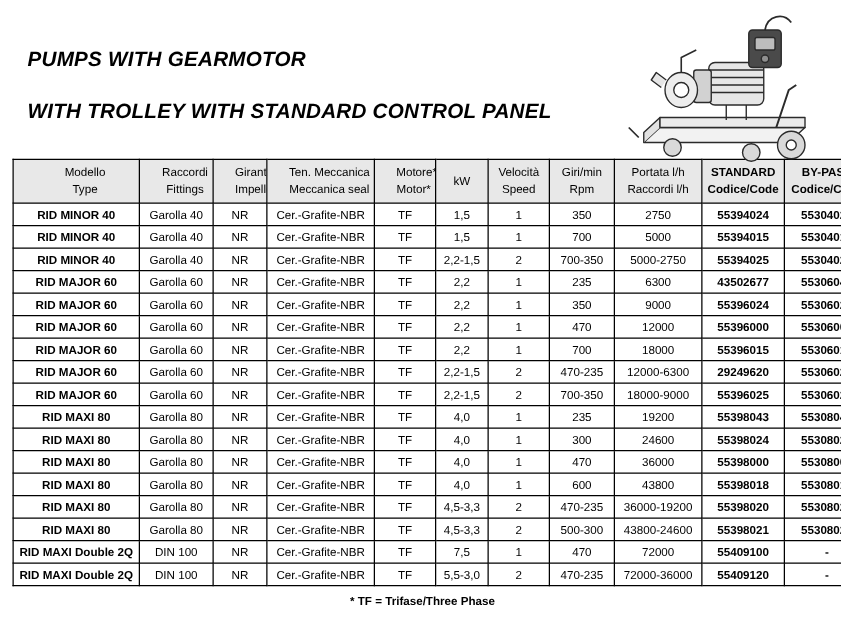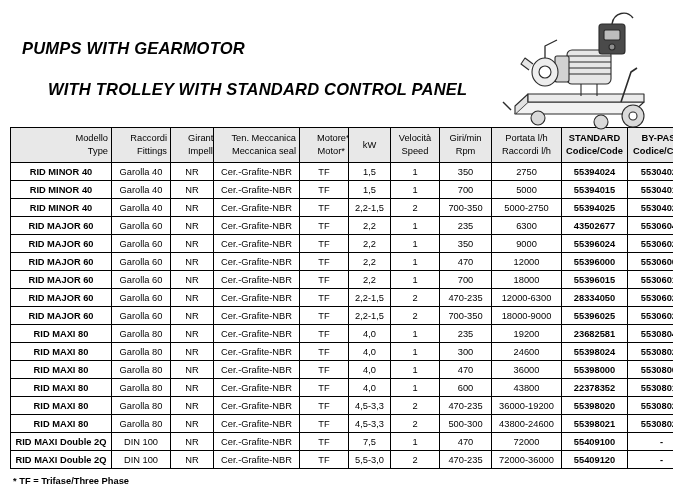--- a/index.html
+++ b/index.html
@@ -32,21 +32,20 @@
     letter-spacing: 0.2px;
     line-height: 1;
   }
   .heading .line2 {
     font-size: 16.5px;
     font-weight: bold;
     font-style: italic;
     letter-spacing: 0.2px;
     line-height: 1;
     margin-top: 24px;
-    margin-left: 26px;
   }
   .illus {
     position: absolute;
     top: 6px;
     right: 12px;
     width: 180px;
     height: 130px;
   }
   table.specs {
     margin-top: 30px;
@@ -65,21 +64,21 @@
     overflow: hidden;
   }
   table.specs thead th {
     background: #e8e8e8;
     height: 34px;
     font-weight: normal;
     font-size: 9.3px;
     line-height: 1.35;
   }
   thead th.hl {
-    text-align: right;
+    text-align: center;
     padding-left: 17px;
   }
   thead th .t1 { display: block; }
   thead th .t2 { display: block; }
   th.bold-head .t1, th.bold-head .t2 { font-weight: bold; }
   td.model {
     text-align: left;
     padding-left: 5px;
     font-weight: bold;
     margin-top: 12px;
@@ -88,20 +87,21 @@
     font-weight: normal;
   }
   td.code {
     font-weight: bold;
   }
   .footnote {
     margin-top: 7px;
     margin-left: 3px;
     font-size: 9.3px;
     font-weight: bold;
+    text-align: center;
   }
   
   col.c-model { width: 101px; }
   col.c-fit   { width: 59px; }
   col.c-imp   { width: 43px; }
   col.c-seal  { width: 86px; }
   col.c-mot   { width: 49px; }
   col.c-kw    { width: 42px; }
   col.c-spd   { width: 49px; }
   col.c-rpm   { width: 52px; }
@@ -314,21 +314,21 @@
         <tr>
           <td class="model">RID MAJOR 60</td>
           <td class="fit">Garolla 60</td>
           <td class="imp">NR</td>
           <td class="seal">Cer.-Grafite-NBR</td>
           <td class="mot">TF</td>
           <td class="kw">2,2-1,5</td>
           <td class="spd">2</td>
           <td class="rpm">470-235</td>
           <td class="cap">12000-6300</td>
-          <td class="code">28334050</td>
+          <td class="code">29249620</td>
           <td class="code">55306020</td>
         </tr>
         <tr>
           <td class="model">RID MAJOR 60</td>
           <td class="fit">Garolla 60</td>
           <td class="imp">NR</td>
           <td class="seal">Cer.-Grafite-NBR</td>
           <td class="mot">TF</td>
           <td class="kw">2,2-1,5</td>
           <td class="spd">2</td>
@@ -340,21 +340,21 @@
         <tr>
           <td class="model">RID MAXI 80</td>
           <td class="fit">Garolla 80</td>
           <td class="imp">NR</td>
           <td class="seal">Cer.-Grafite-NBR</td>
           <td class="mot">TF</td>
           <td class="kw">4,0</td>
           <td class="spd">1</td>
           <td class="rpm">235</td>
           <td class="cap">19200</td>
-          <td class="code">23682581</td>
+          <td class="code">55398043</td>
           <td class="code">55308043</td>
         </tr>
         <tr>
           <td class="model">RID MAXI 80</td>
           <td class="fit">Garolla 80</td>
           <td class="imp">NR</td>
           <td class="seal">Cer.-Grafite-NBR</td>
           <td class="mot">TF</td>
           <td class="kw">4,0</td>
           <td class="spd">1</td>
@@ -379,21 +379,21 @@
         <tr>
           <td class="model">RID MAXI 80</td>
           <td class="fit">Garolla 80</td>
           <td class="imp">NR</td>
           <td class="seal">Cer.-Grafite-NBR</td>
           <td class="mot">TF</td>
           <td class="kw">4,0</td>
           <td class="spd">1</td>
           <td class="rpm">600</td>
           <td class="cap">43800</td>
-          <td class="code">22378352</td>
+          <td class="code">55398018</td>
           <td class="code">55308018</td>
         </tr>
         <tr>
           <td class="model">RID MAXI 80</td>
           <td class="fit">Garolla 80</td>
           <td class="imp">NR</td>
           <td class="seal">Cer.-Grafite-NBR</td>
           <td class="mot">TF</td>
           <td class="kw">4,5-3,3</td>
           <td class="spd">2</td>

